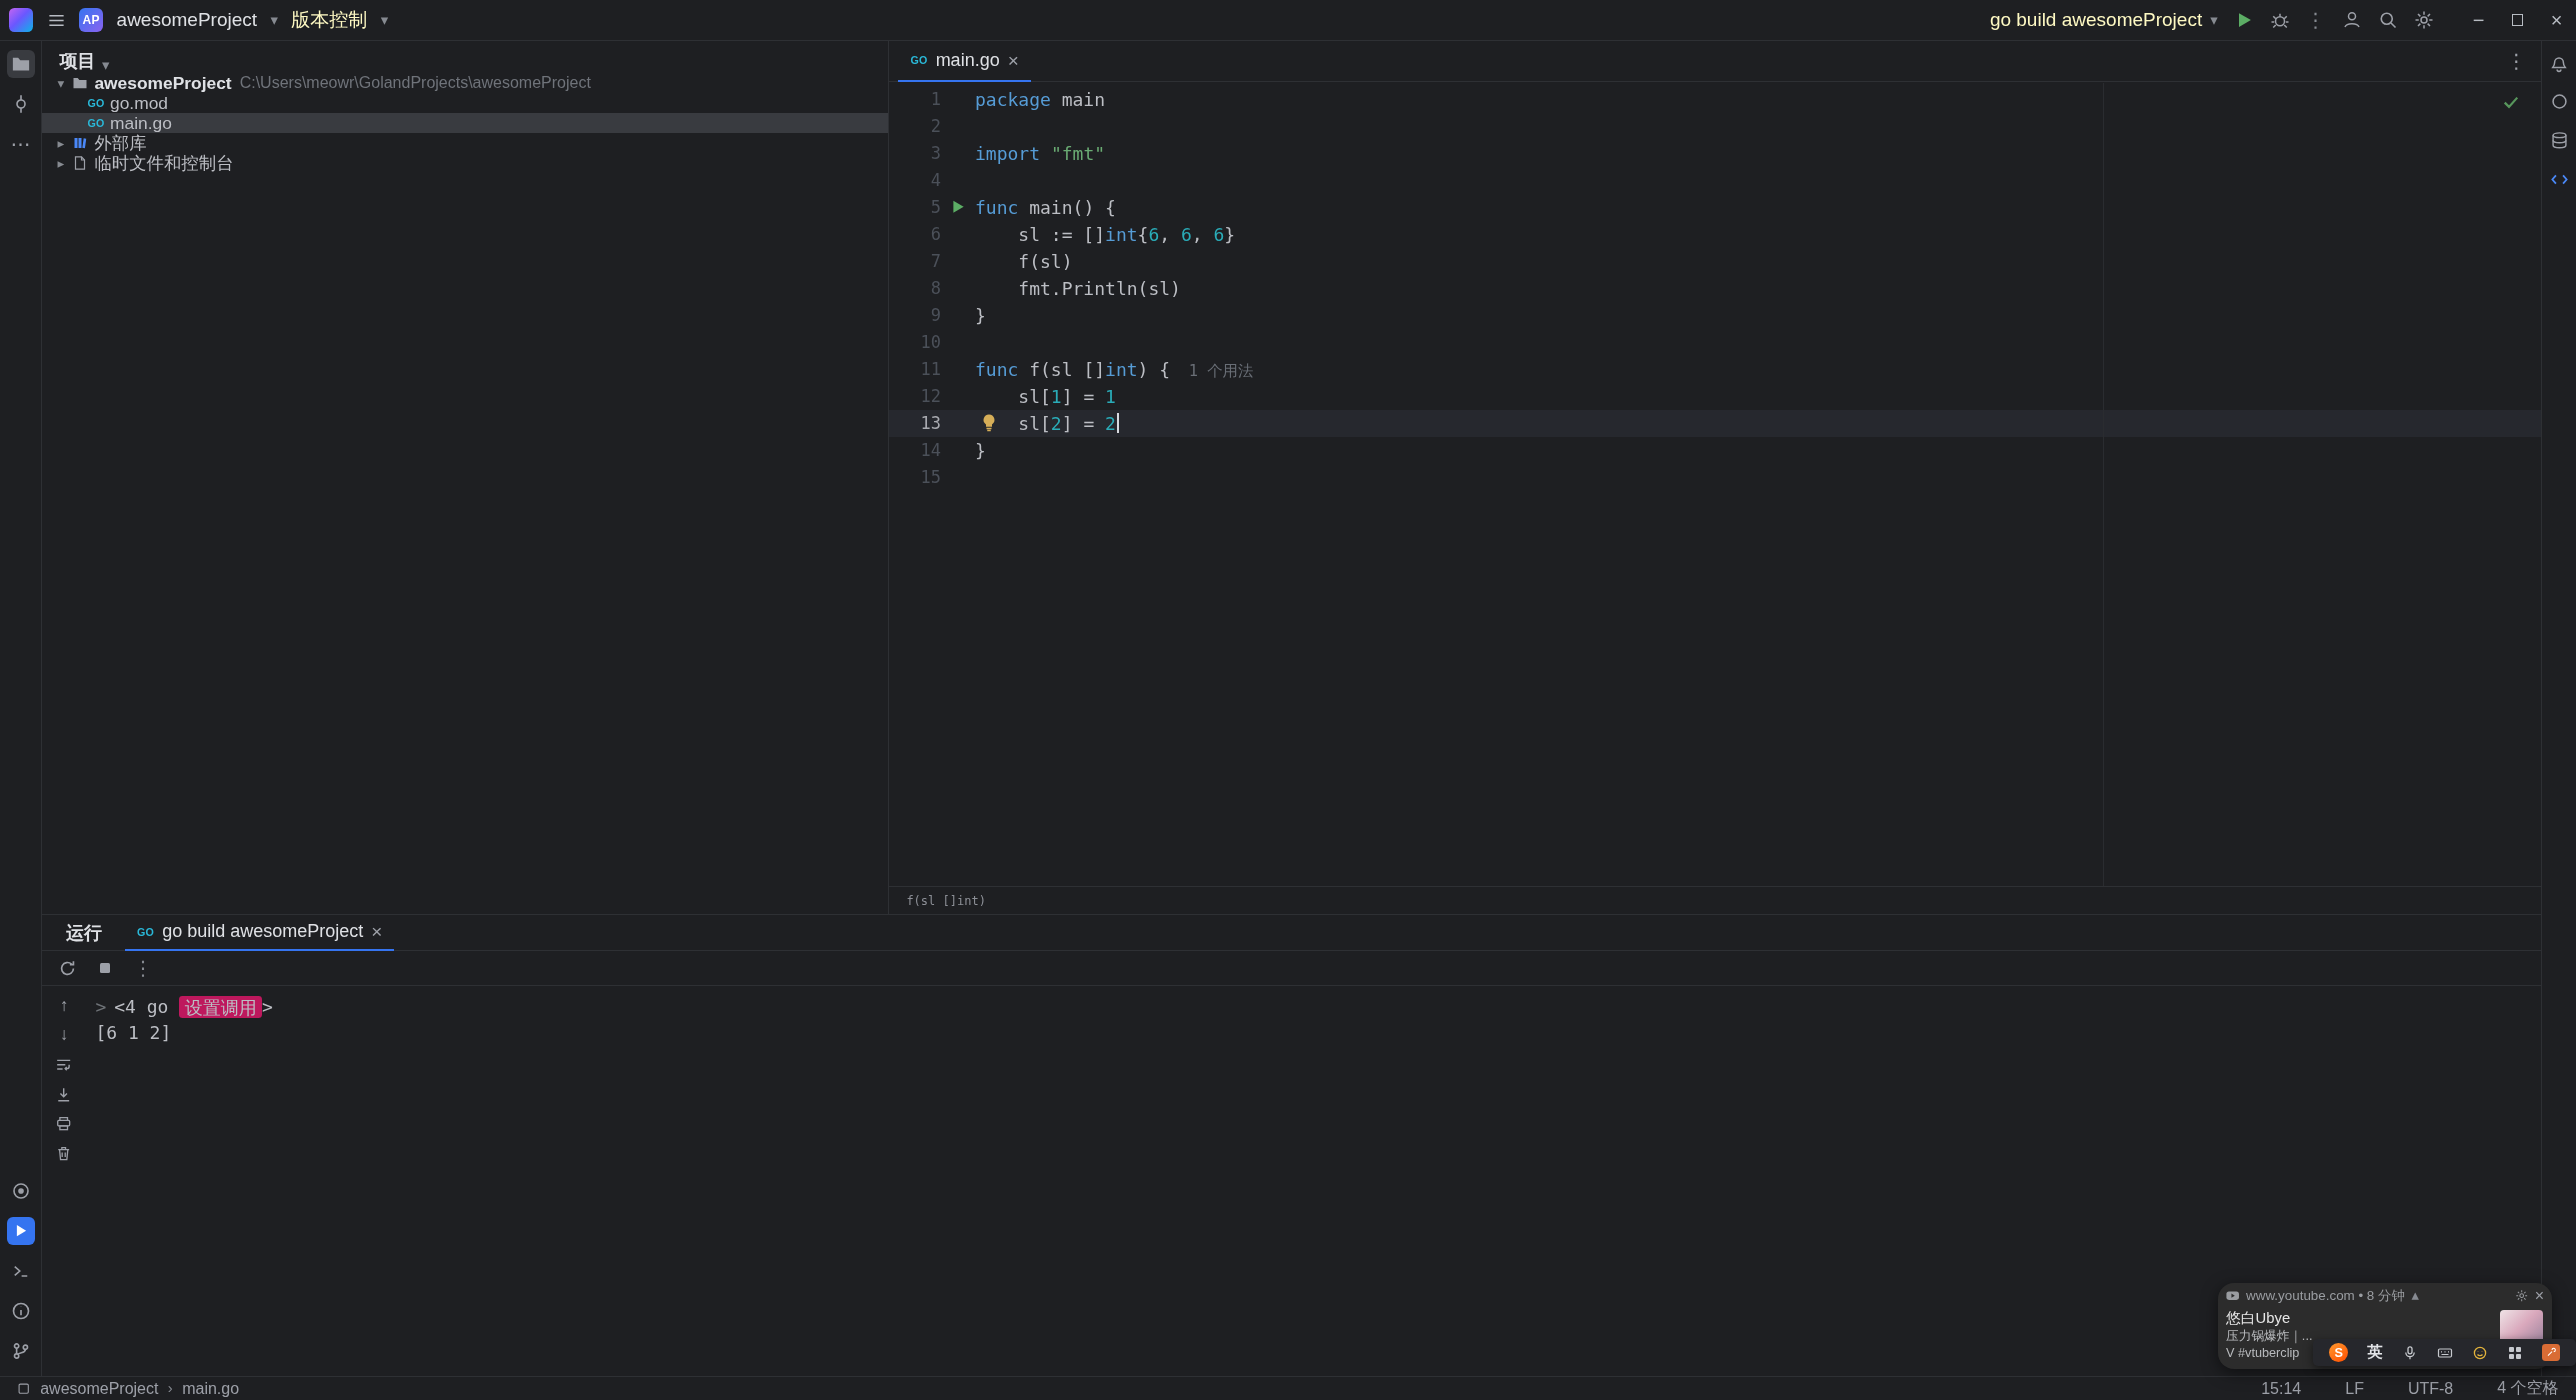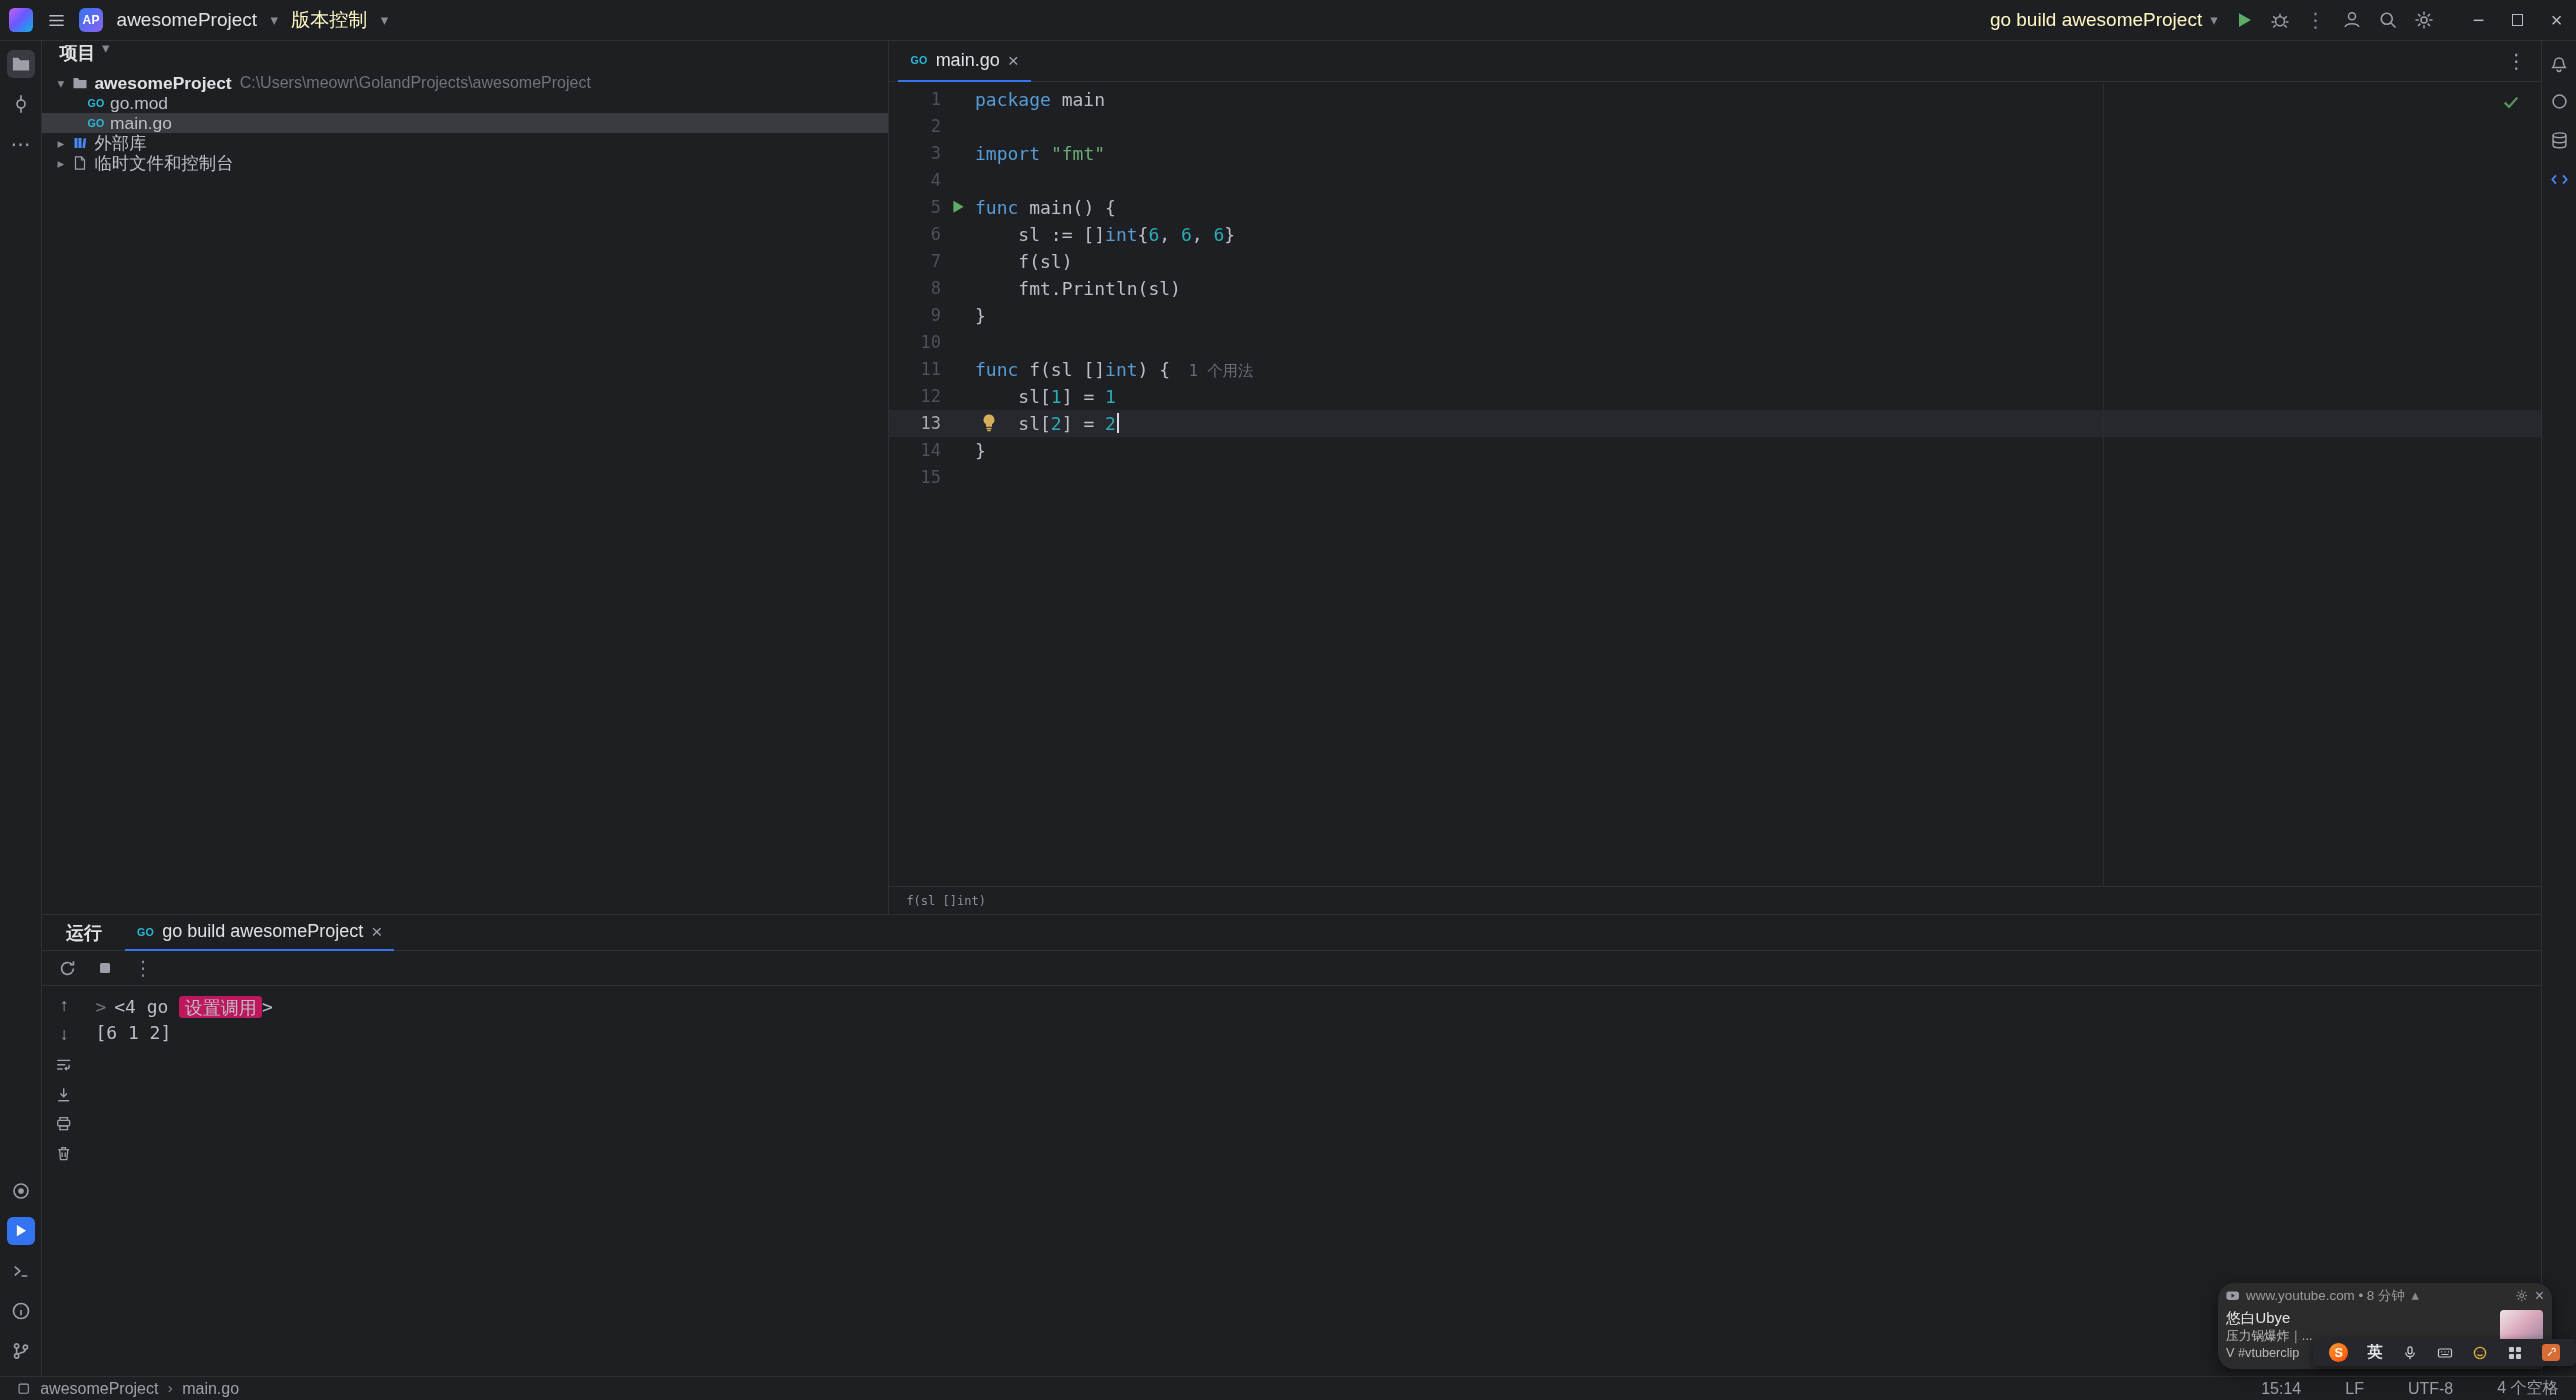--- a/index.html
+++ b/index.html
@@ -27,21 +27,21 @@
 .act-ico{width:28px;height:28px;border-radius:6px;display:flex;align-items:center;justify-content:center;color:#9da0a8;font-size:20px}
 .act-ico.on{background:#393b40}
 .act-ico.run-on{background:#3574f0}
 .act-spacer{flex:1}
 
 
 #rightbar{position:absolute;right:0;top:41px;bottom:25.5px;width:35px;border-left:1.3px solid #2e3034;display:flex;flex-direction:column;align-items:center;padding-top:8px;gap:10.7px;background:#1e1f22;z-index:10}
 
 
 #projectpanel{position:absolute;left:42px;top:41px;width:847px;bottom:487px;background:#1e1f22;border-right:1.3px solid #2e3034}
-.pp-header{height:32px;display:flex;align-items:flex-start;gap:6.7px;padding-left:17.4px}
+.pp-header{height:32px;display:flex;align-items:flex-end;gap:6.7px;padding-left:17.4px}
 .pp-title{font-size:18px;font-weight:bold;color:#dfe1e5}
 .tree-row{height:20px;display:flex;align-items:center;font-size:17.4px;color:#bcbec4;white-space:nowrap;overflow:hidden}
 .tree-row.sel{background:#393b40}
 .tr-chev{width:19px;text-align:center;color:#868a91;font-size:13.4px;flex:none}
 .tr-ico{width:20px;flex:none;display:flex;justify-content:center}
 .tr-name-b{font-weight:bold;color:#dfe1e5;margin-left:4px}
 .tr-path{color:#6f737a;font-size:16px;margin-left:8px}
 .tr-name{margin-left:4px}
 .pad-child{padding-left:44px}
 .pad-root{padding-left:9.4px}

